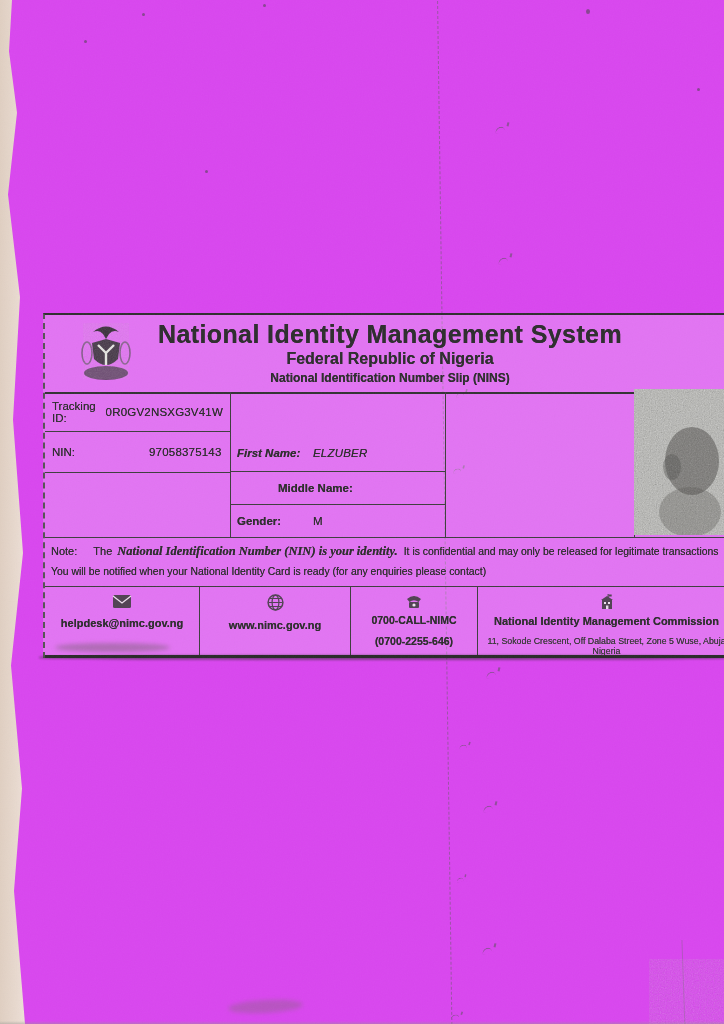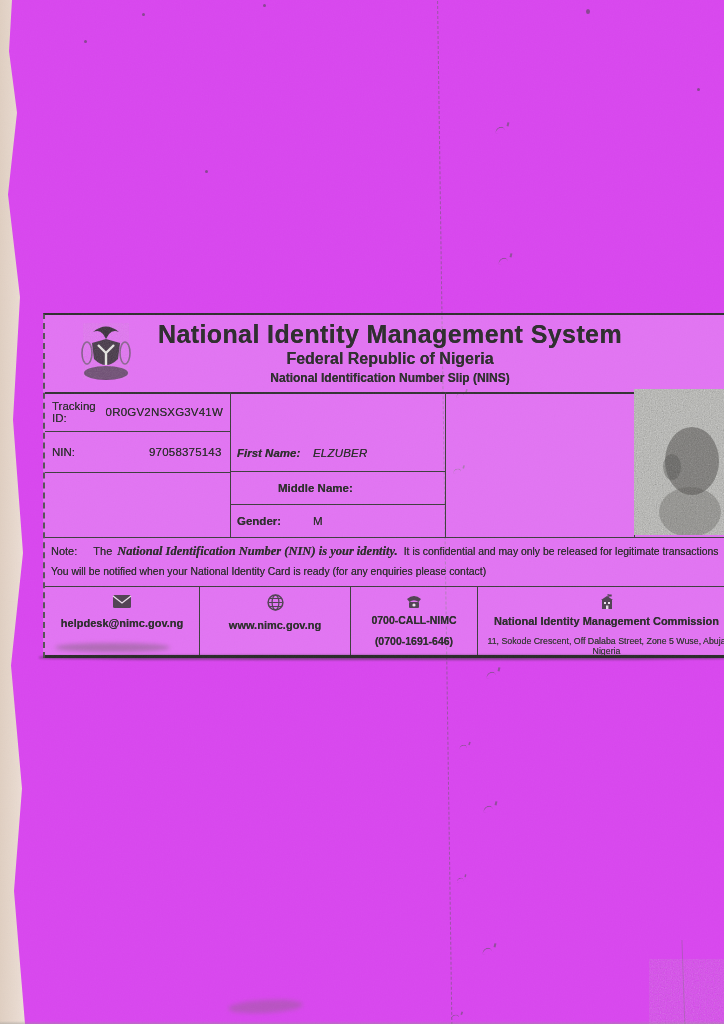--- a/index.html
+++ b/index.html
@@ -240,21 +240,21 @@
         </svg>
         <div class="ftext">www.nimc.gov.ng</div>
       </div>
       <div class="fc fc3">
         <svg class="ficon" width="18" height="15" viewBox="0 0 18 15">
           <path d="M2,5 Q9,-1 16,5 L13.5,8 Q9,4.5 4.5,8 Z" fill="#3c3c3c"></path>
           <rect x="4" y="8" width="10" height="6" rx="1" fill="#3c3c3c"></rect>
           <circle cx="9" cy="11" r="1.6" fill="#eef0ec"></circle>
         </svg>
         <div class="fphone1">0700-CALL-NIMC</div>
-        <div class="fphone2">(0700-1691-646)</div>
+        <div class="fphone2">(0700-2255-646)</div>
       </div>
       <div class="fc fc4">
         <svg class="ficon" width="16" height="16" viewBox="0 0 16 16">
           <rect x="3" y="6" width="10" height="9" fill="#3c3c3c"></rect>
           <path d="M2,6 L8,2 L14,6 Z" fill="#3c3c3c"></path>
           <rect x="8.6" y="0" width="1.1" height="4" fill="#3c3c3c"></rect>
           <rect x="9.7" y="0.5" width="3" height="2" fill="#3c3c3c"></rect>
           <rect x="5" y="8" width="2" height="2" fill="#eef0ec"></rect>
           <rect x="9" y="8" width="2" height="2" fill="#eef0ec"></rect>
           <rect x="7" y="11.5" width="2.4" height="3.5" fill="#eef0ec"></rect>

